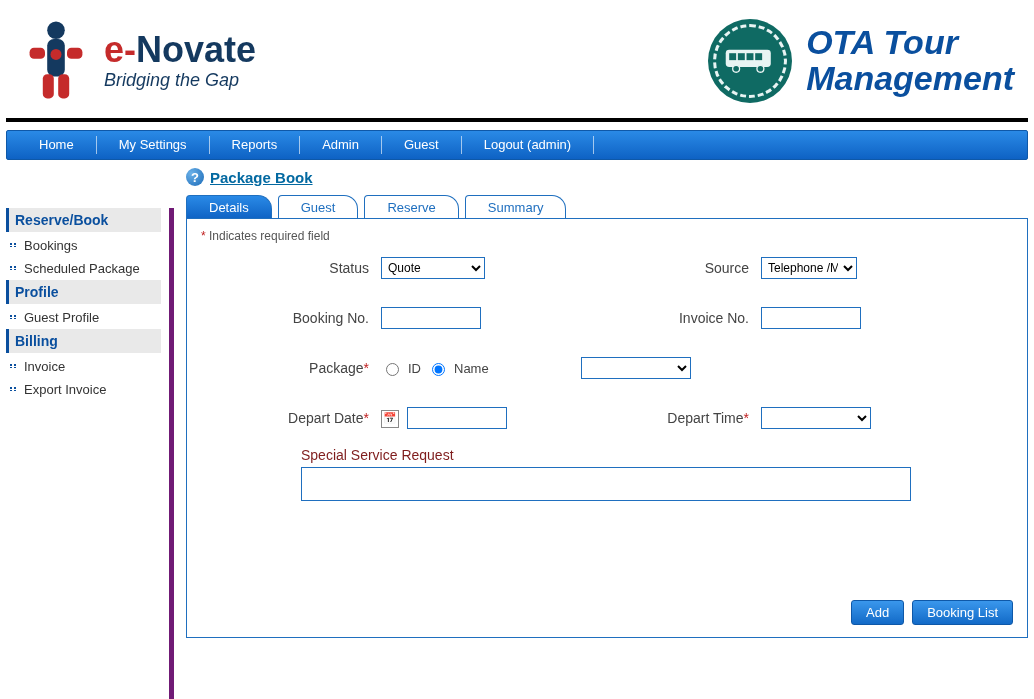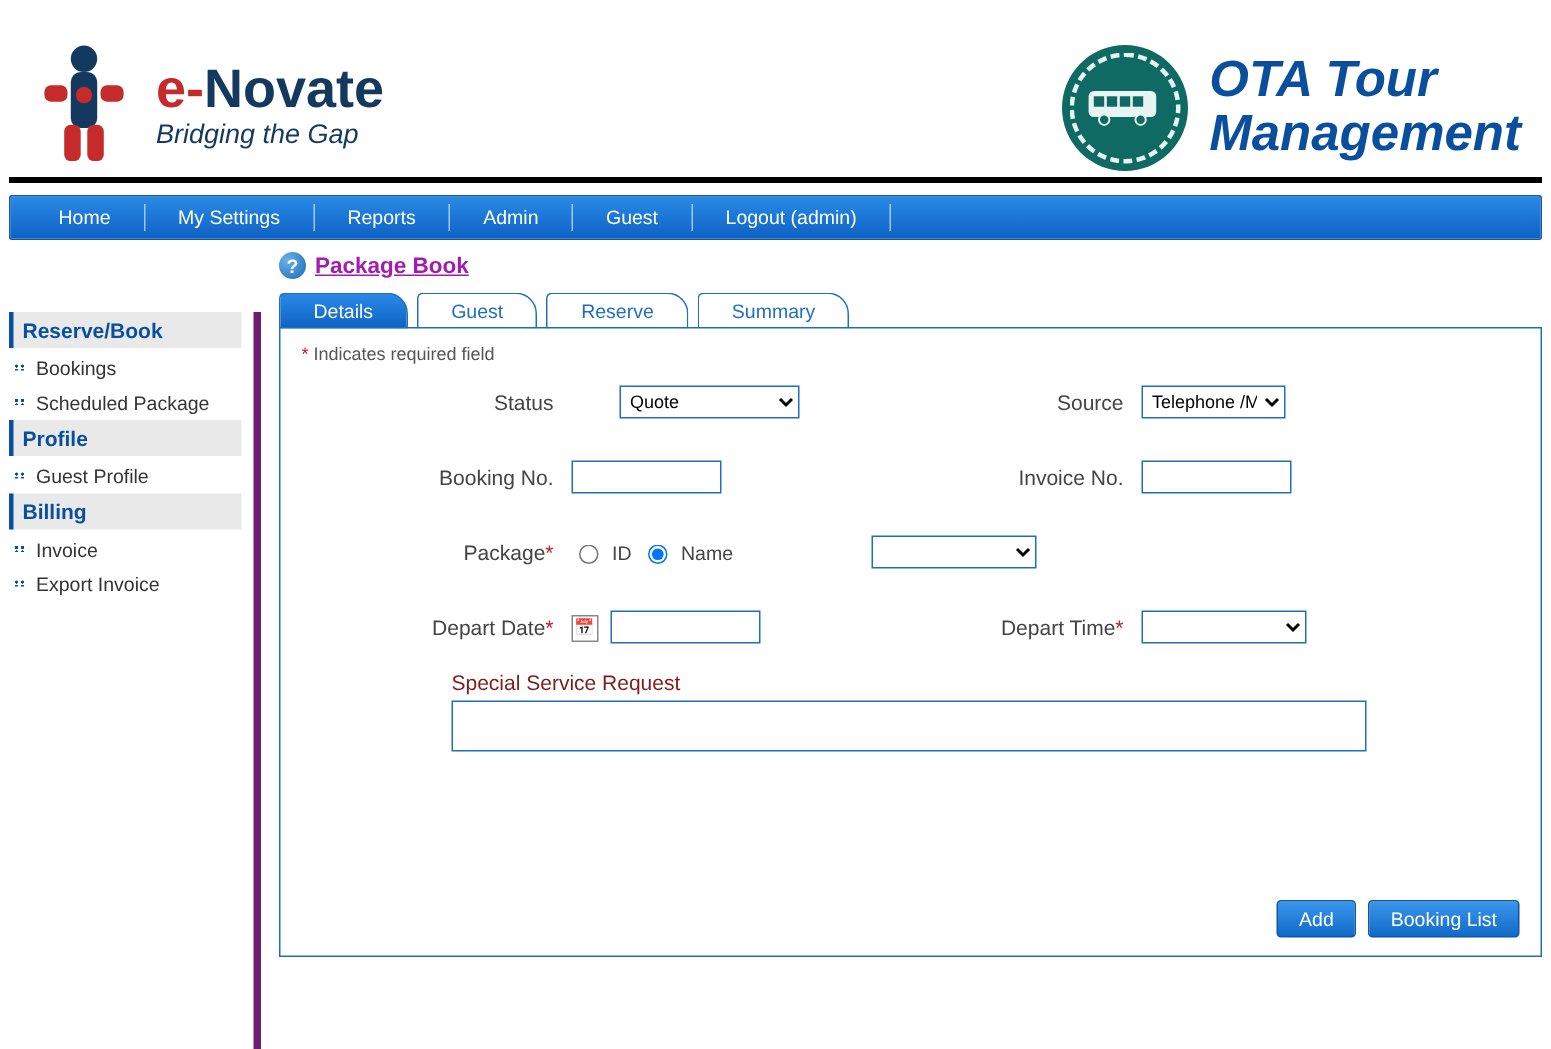--- a/index.html
+++ b/index.html
@@ -7,21 +7,21 @@
     margin: 0;
     font-family: "Segoe UI", Tahoma, Arial, sans-serif;
     font-size: 13px;
     background: #fff;
     color: #444;
     width: 1034px;
   }
   .header {
     display: flex;
     justify-content: space-between;
-    align-items: flex-end;
+    align-items: center;
     padding: 8px 20px 4px 20px;
     height: 118px;
   }
   .logo-left { display: flex; align-items: center; gap: 12px; }
   .logo-left svg { width: 72px; height: 88px; }
   .logo-text .brand {
     font-size: 36px;
     font-weight: 600;
     color: #14395f;
     line-height: 1;
@@ -108,21 +108,21 @@
   }
   .content { flex: 1; }
   .page-title-row { display:flex; align-items:center; gap:6px; margin-bottom:8px;}
   .help-icon{
     width:18px;height:18px;border-radius:50%;
     background: radial-gradient(circle at 30% 30%, #6ab0e8, #1b6bb8);
     color:#fff; font-weight:bold; display:flex;align-items:center;justify-content:center;
     font-size:13px;
   }
   .page-title {
-    color: #a21caf;
+    color: #0369a1;
     font-weight: bold;
     font-size: 15px;
     text-decoration: underline;
   }
   .tabs {
     display:flex; gap:6px; margin-bottom:0;
   }
   .tab {
     border:1px solid #1f6fbf;
     border-bottom:none;
@@ -157,21 +157,21 @@
   }
   .label { text-align:right; padding-right:12px; color:#444; font-size:14px;}
   input[type=text], select, textarea {
     border:1px solid #1f6fbf;
     height:22px;
     padding:2px 6px;
     font-size:12px;
     background:#fff;
   }
   select{ height:22px; padding:0 2px;}
-  .w100{width:120px;margin-left:32px;}
+  .w100{width:104px;}
   .w120{width:100px;}
   .w-mid{width:110px;}
   .w-date{width:100px;}
   .w-src{width:96px;}
   .radio-row{ display:flex; align-items:center; gap:6px;}
   .radio-row input{ height:auto;}
   .cal-icon{
     width:18px;height:18px;display:inline-flex;align-items:center;justify-content:center;
     border:1px solid #888; background:#fff; font-size:10px; color:#1f6fbf;
     margin-right:4px; vertical-align:middle;

